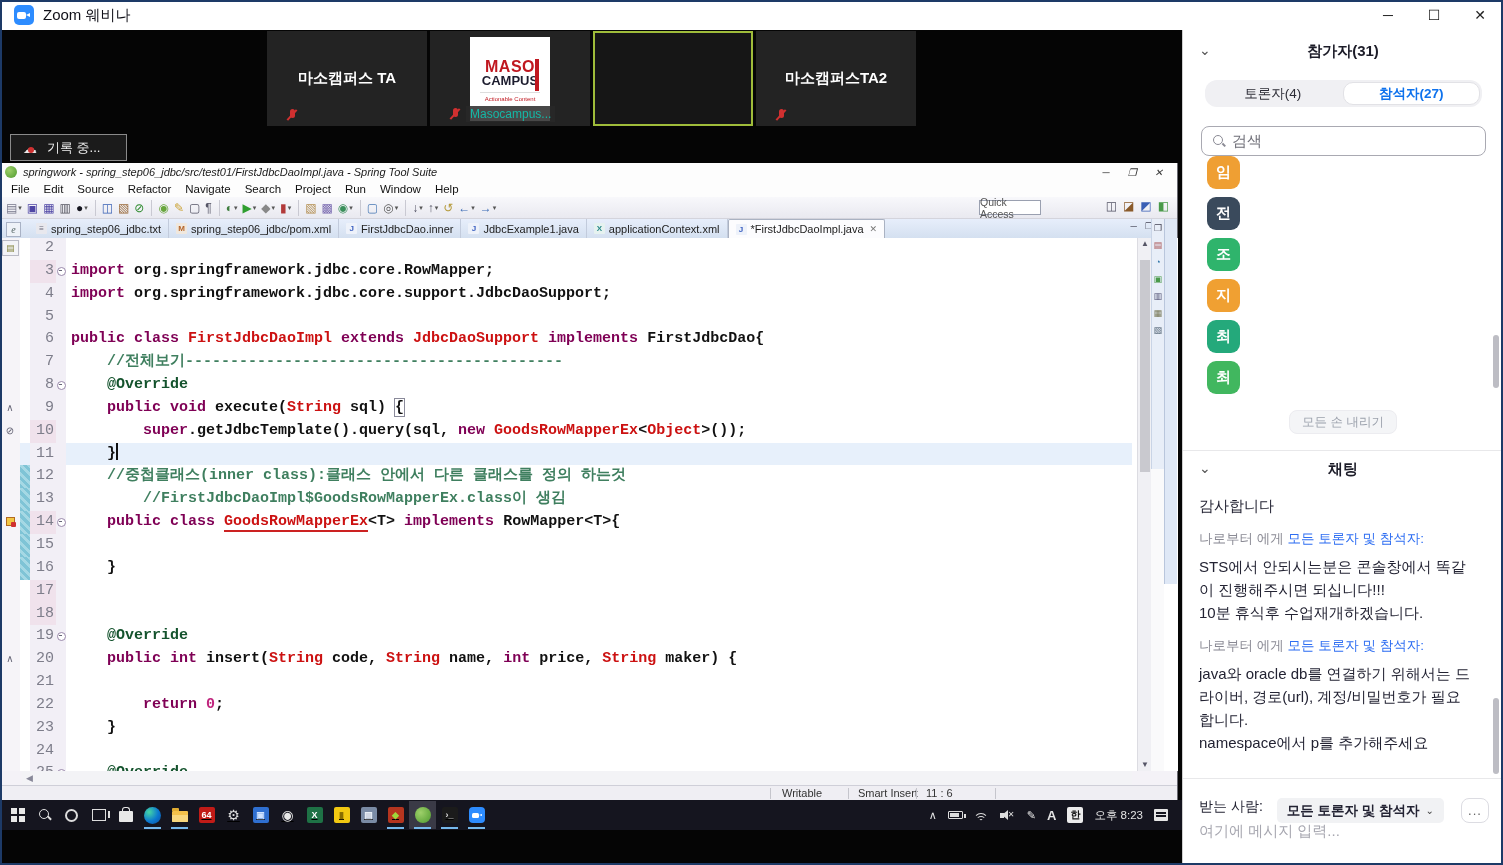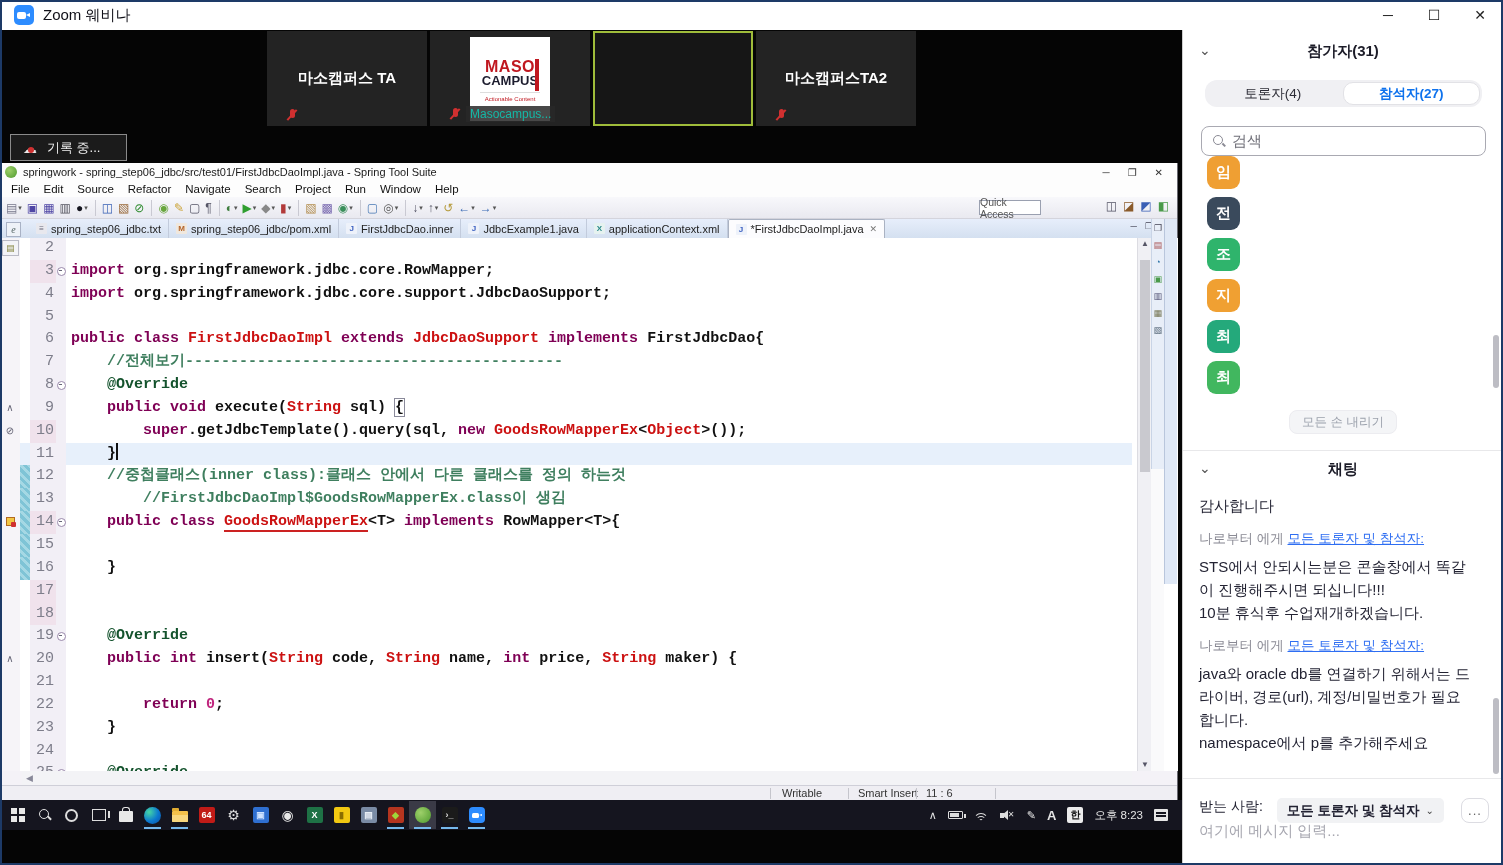--- a/index.html
+++ b/index.html
@@ -41,21 +41,21 @@
 
   
   #rec-badge { position:absolute; left:10px; top:104px; width:117px; height:27px; background:#1b1b1b;
     border:1px solid #8a8a8a; display:flex; align-items:center; gap:8px; padding-left:12px; }
   .recicon { position:relative; width:16px; height:14px; color:#e8e8e8; font-size:14px; line-height:14px; }
   .recicon i { position:absolute; left:5px; top:6px; width:6px; height:6px; background:#d03030; border-radius:50%; }
   #rec-label { color:#f0f0f0; font-size:13px; }
 
   
   #sts { position:absolute; left:0; top:133px; width:1178px; height:637px; background:#f4f2f7; border-right:1px solid #6a6a72; }
-  #sts-titlebar { position:absolute; left:0; top:0; right:0; height:18px; background:#fdfdfd; display:flex; align-items:center; }
+  #sts-titlebar { position:absolute; left:0; top:0; right:0; height:18px; background:#fdfdfd; display:flex; align-items:center;font-style:italic; }
   .spring-ico { width:12px; height:12px; border-radius:50%; margin-left:5px;
     background:radial-gradient(circle at 35% 35%, #9ed06a, #4e9a2e); position:relative; }
   #sts-title { margin-left:6px; font-size:11px; color:#1a1a1a; }
   #sts-controls { margin-left:auto; display:flex; gap:18px; margin-right:14px; color:#333; font-size:10px; }
   #sts-menubar { position:absolute; left:0; top:18px; right:0; height:16px; background:#fdfdfd; display:flex; align-items:center; padding-left:4px; }
   .menu-item { font-size:11.5px; color:#111; padding:0 7px; }
   #sts-toolbar { position:absolute; left:0; top:34px; right:0; height:22px;
     background:linear-gradient(#f8f8fb,#e9e9f0); border-bottom:1px solid #d4d4dc;
     display:flex; align-items:center; padding-left:4px; }
   .tbico { display:inline-flex; align-items:center; height:18px; padding:0 2px; font-size:12px; margin-right:1px; }
@@ -130,21 +130,21 @@
   
   #hscroll { position:absolute; left:22px; top:608px; width:1110px; height:14px; background:#f3f3f6; color:#889; font-size:9px; }
   #hscroll .lt { position:absolute; left:4px; top:2px; }
   #sts-status { position:absolute; left:0; top:622px; right:0; height:15px; background:#efeef3; border-top:1px solid #cfcfd8;
     font-size:11px; color:#333; }
   .st-sep { position:absolute; top:2px; width:1px; height:11px; background:#c5c5cc; }
   #sts-status span { position:absolute; top:1px; }
 
   
   #taskbar { position:absolute; left:0; top:770px; width:1182px; height:30px; background:#15151f; display:flex; align-items:center; padding-left:4px; }
-  .tbi { width:27px; height:28px; display:flex; align-items:center; justify-content:center; position:relative; flex:0 0 auto; }
+  .tbi { width:27px; height:28px; display:flex; align-items:center; justify-content:center; position:relative; flex:0 0 auto;text-decoration:underline; }
   .tbi.running::after { content:''; position:absolute; bottom:0; left:5px; right:5px; height:2.5px; background:#76b9ed; }
   .tbi.active { background:#3a3a46; }
   .ti-sq { width:16px; height:16px; border-radius:2px; display:flex; align-items:center; justify-content:center; font-size:9px; font-weight:bold; }
   .ti-glyph { font-size:14px; }
   .ti-start { position:relative; width:14px; height:14px; }
   .ti-start::before { content:''; position:absolute; left:0; top:0; width:6px; height:6px; background:#e8e8e8; box-shadow:8px 0 #e8e8e8, 0 8px #e8e8e8, 8px 8px #e8e8e8; }
   .ti-search { position:relative; width:14px; height:14px; }
   .ti-search::before { content:''; position:absolute; left:1px; top:1px; width:8px; height:8px; border:1.5px solid #e0e0e0; border-radius:50%; }
   .ti-search::after { content:''; position:absolute; left:9px; top:9px; width:5px; height:1.5px; background:#e0e0e0; transform:rotate(45deg); }
   .ti-cortana { width:13px; height:13px; border:2px solid #dcdcdc; border-radius:50%; }
@@ -195,21 +195,21 @@
   #avatars { position:absolute; left:24px; top:126px; display:flex; flex-direction:column; gap:8px; }
   .avatar { width:33px; height:33px; border-radius:9px; color:#fff; font-size:15px; font-weight:bold;
     display:flex; align-items:center; justify-content:center; }
   #lower-hands { position:absolute; left:50%; transform:translateX(-50%); top:380px; height:24px; padding:0 12px;
     background:#f4f5f7; border-radius:8px; border:1px solid #ececf0; font-size:12.5px; color:#9ba1ac; display:flex; align-items:center; }
   .pdivider { position:absolute; left:0; width:100%; height:1px; background:#e8e8ea; }
   #c-header { position:absolute; left:0; top:430px; width:100%; text-align:center; font-size:15px; font-weight:bold; color:#1c1c28; }
   #chat-messages { position:absolute; left:16px; top:464px; width:292px; }
   .msg { margin-bottom:13px; }
   .meta { font-size:13.5px; margin-bottom:7px; }
-  .meta .mg { color:#8a8a94; } .meta .mb { color:#2e6ef2;text-decoration:underline; }
+  .meta .mg { color:#8a8a94; } .meta .mb { color:#2e6ef2; }
   .mline { font-size:15px; color:#232333; line-height:23px; }
   #pscroll1 { position:absolute; right:4px; top:305px; width:6px; height:53px; background:#bdbdc4; border-radius:3px; }
   #pscroll2 { position:absolute; right:4px; top:668px; width:6px; height:76px; background:#bdbdc4; border-radius:3px; }
   #compose { position:absolute; left:0; top:748px; width:100%; }
   #compose-row { position:absolute; left:16px; top:20px; display:flex; align-items:flex-start; gap:14px; width:290px; }
   #to-label { font-size:14px; color:#232333; }
   #recipient { height:25px; background:#f1f2f4; border-radius:5px; display:flex; align-items:center; gap:6px;
     padding:0 10px; font-size:13.5px; font-weight:bold; color:#232333; }
   #recipient .cv { font-size:10px; color:#444; font-weight:normal; }
   #more-btn { margin-left:auto; width:28px; height:25px; border:1px solid #dcdce2; border-radius:8px;

